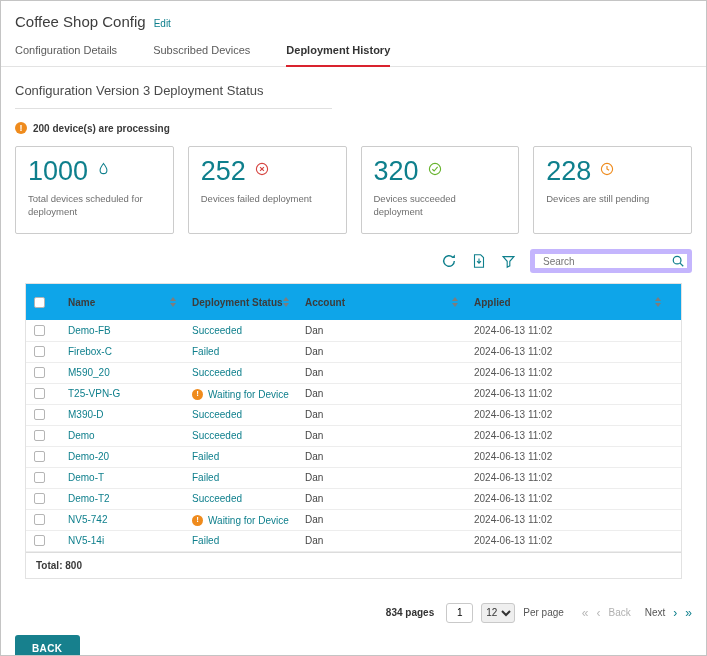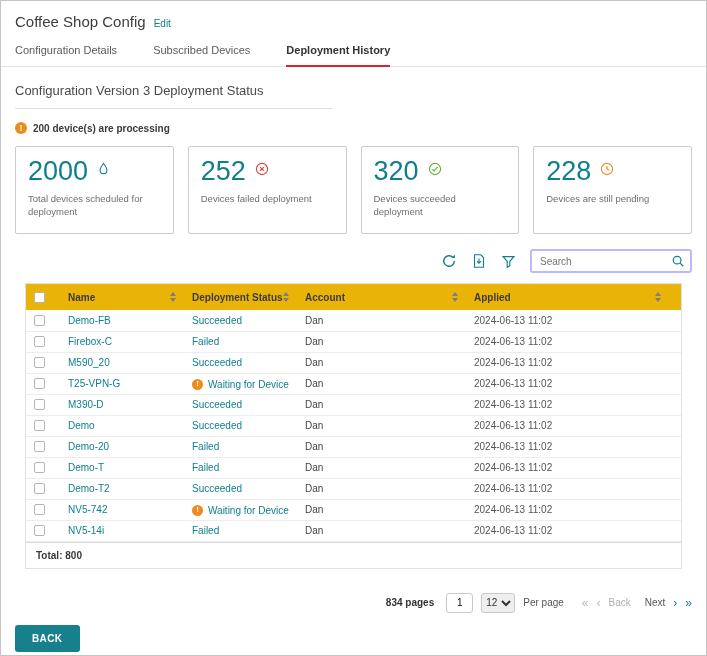--- a/index.html
+++ b/index.html
@@ -44,30 +44,30 @@
   .card-icon.teal{color:var(--accent)}
   .card-icon.red{color:var(--danger)}
   .card-icon.green{color:var(--success)}
   .card-icon.orange{color:var(--warning)}
   .card-label{font-size:9.5px;color:#6e6e6e;margin-top:5px;line-height:1.4;max-width:125px}
 
   
   .toolbar{display:flex;justify-content:flex-end;align-items:center;gap:14px;margin:15px 14px 0}
   .icon-btn{display:inline-flex;cursor:pointer;color:var(--accent)}
   .search-box{position:relative}
-  .search-input{width:162px;height:24px;border:2px solid #c4b5fd;border-radius:3px;font-size:10px;
+  .search-input{width:162px;height:24px;border:5px solid #c4b5fd;border-radius:3px;font-size:10px;
     padding:0 26px 0 8px;color:#555;font-family:inherit;outline:none}
   .search-icon{position:absolute;right:7px;top:5px;color:var(--accent)}
 
   
   .table-wrap{margin:10px 24px 0;border:1px solid #e2e2e2}
   table{width:100%;border-collapse:collapse;table-layout:fixed}
   col.c-check{width:34px} col.c-name{width:124px} col.c-status{width:113px}
   col.c-account{width:169px} col.c-applied{width:auto} col.c-spacer{width:12px}
-  thead th{background:#eab308;font-size:10px;color:#3c3c3c;text-align:left;padding:0 8px;height:26px;font-weight:bold}
+  thead th{background:#0ea5e9;font-size:10px;color:#3c3c3c;text-align:left;padding:0 8px;height:36px;font-weight:bold}
   .th-inner{display:flex;justify-content:space-between;align-items:center}
   .sort-icon{display:inline-flex;flex-direction:column;gap:2px;cursor:pointer}
   .sort-icon::before{content:"";border-left:3px solid transparent;border-right:3px solid transparent;border-bottom:4px solid #7d7d7d}
   .sort-icon::after{content:"";border-left:3px solid transparent;border-right:3px solid transparent;border-top:4px solid #7d7d7d}
   tbody td{font-size:10px;height:21px;padding:0 8px;border-bottom:1px solid #ededed;color:#444;white-space:nowrap;overflow:hidden}
   .link{color:var(--accent);text-decoration:none;cursor:pointer}
   .col-applied{color:#555}
   .status-wrap{display:inline-flex;align-items:center;gap:5px}
   input[type=checkbox]{appearance:none;-webkit-appearance:none;width:11px;height:11px;border:1px solid #b5b5b5;
     border-radius:2px;background:#fff;margin:0;cursor:pointer;vertical-align:middle}
@@ -116,21 +116,21 @@
   
   <div class="notice">
     <span class="warn-dot"></span>
     <span>200 device(s) are processing</span>
   </div>
 
   
   <div class="cards">
     <div class="card">
       <div class="card-top">
-        <span class="card-value">2000</span>
+        <span class="card-value">1000</span>
         <span class="card-icon teal">
           <svg width="13" height="13" viewBox="0 0 16 16">
               <path d="M8 1.8C8 1.8 3.8 7 3.8 10.1a4.2 4.2 0 0 0 8.4 0C12.2 7 8 1.8 8 1.8z" fill="none" stroke="currentColor" stroke-width="1.3"></path>
             </svg>
         </span>
       </div>
       <div class="card-label">Total devices scheduled for deployment</div>
     </div>
     <div class="card">
       <div class="card-top">

